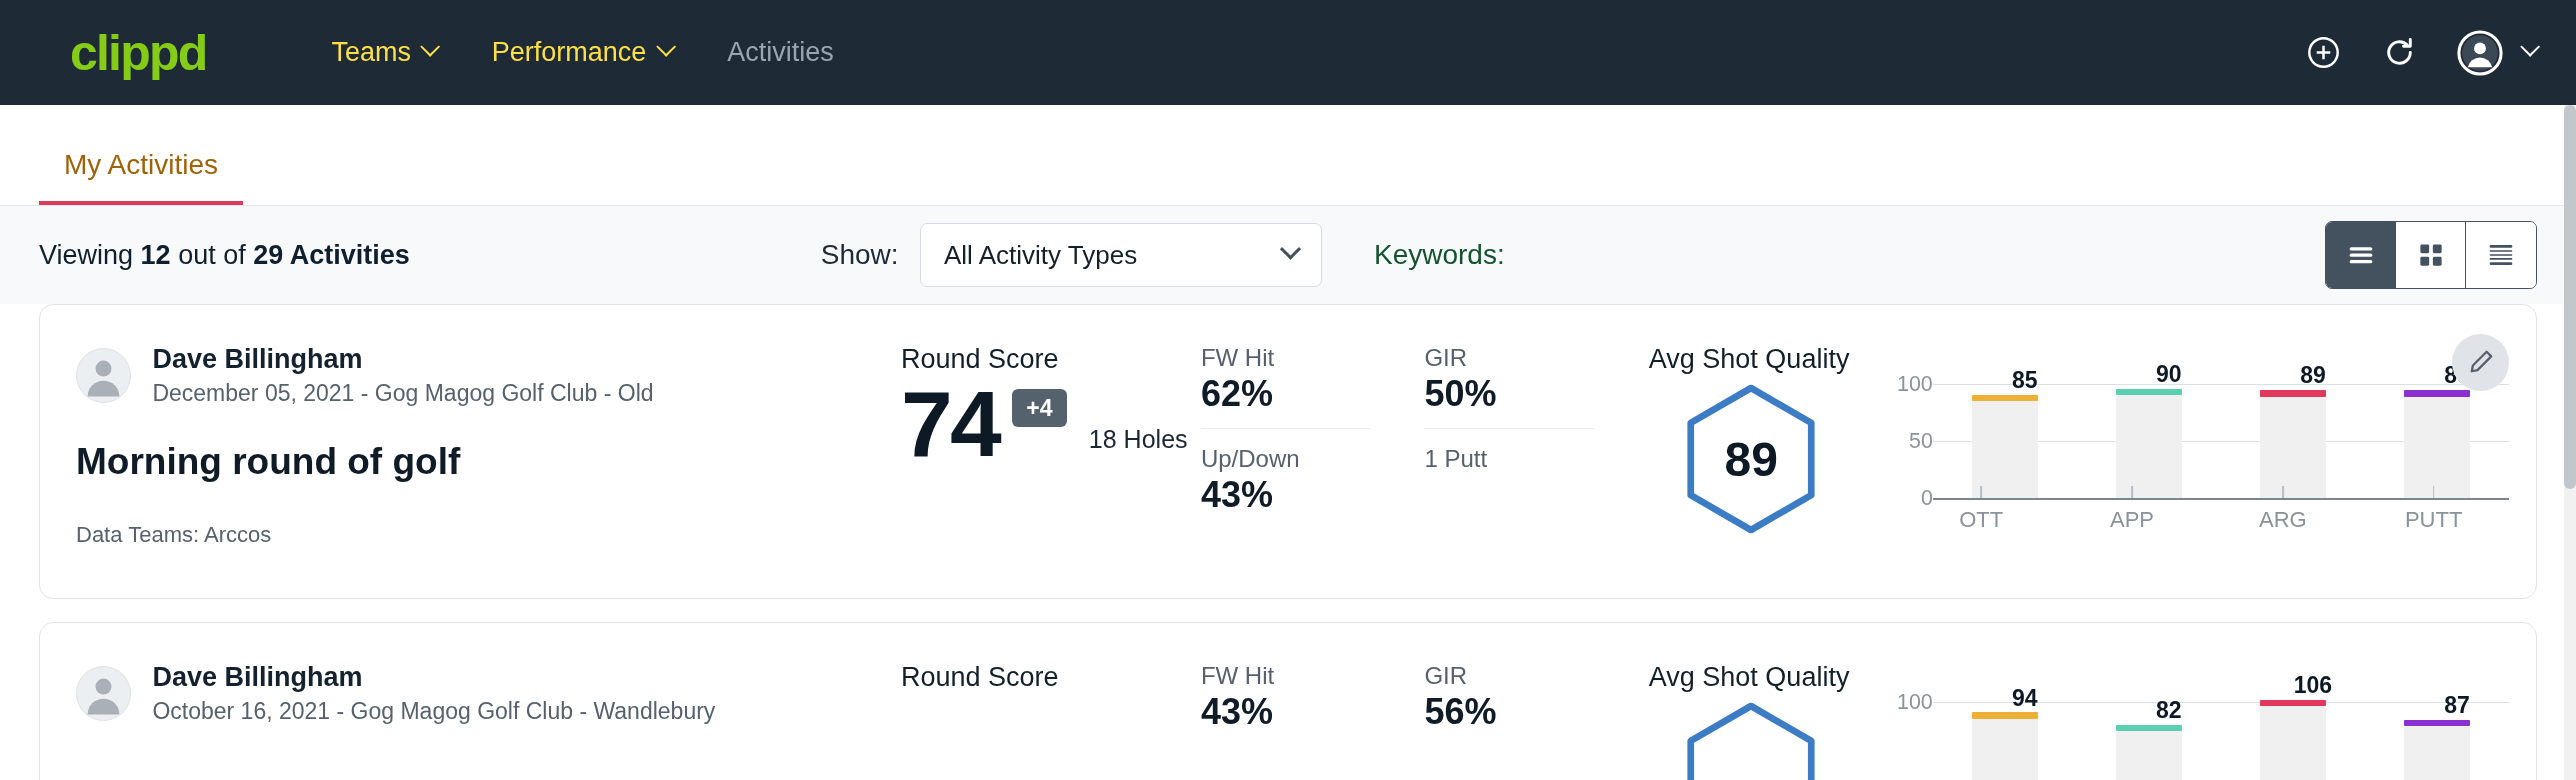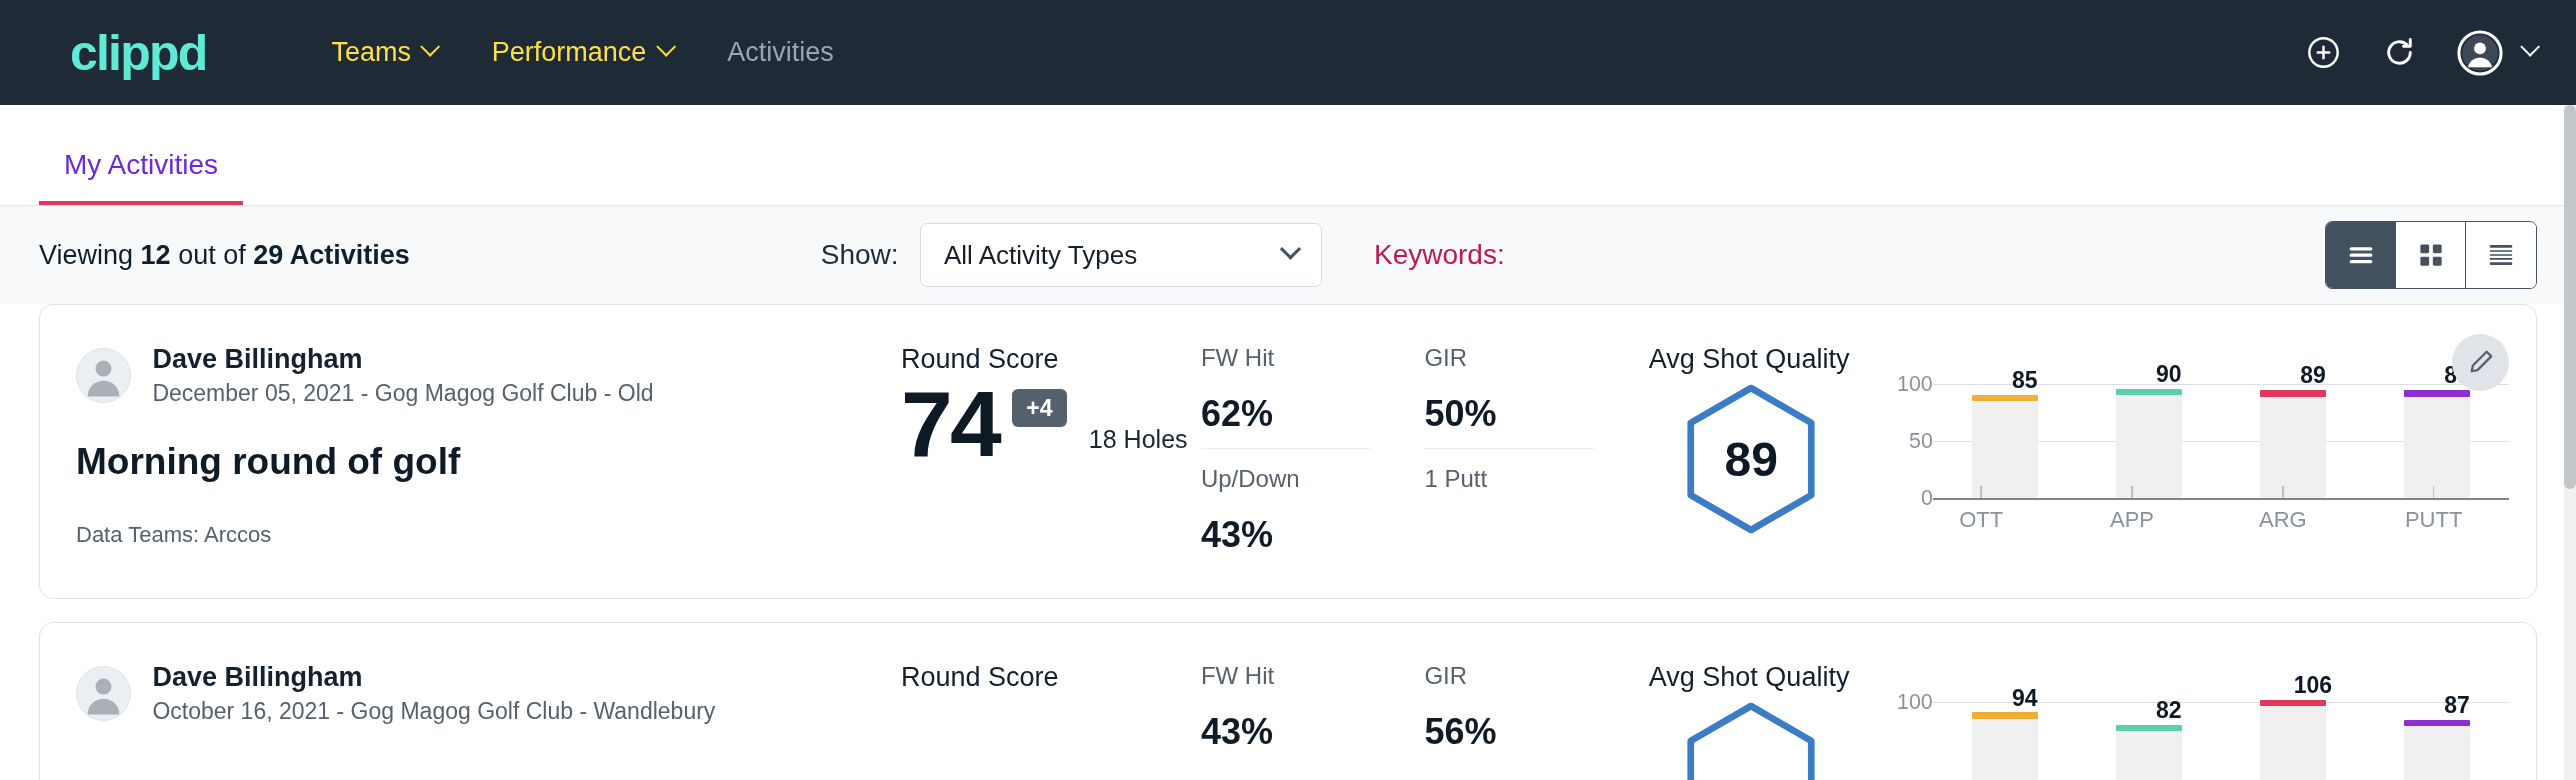--- a/index.html
+++ b/index.html
@@ -14,21 +14,21 @@
   .topnav {
     height: 105px;
     background: #1e2a36;
     display: flex;
     align-items: center;
     padding: 0 39px 0 70px;
   }
   .logo {
     font-size: 50px;
     font-weight: bold;
-    color: #5eead4;
+    color: #84cc16;
     letter-spacing: -1.8px;
     margin-right: 98px;
     line-height: 1;
   }
   .navlinks { display: flex; align-items: center; gap: 0; }
   .navlink {
     display: flex; align-items: center; gap: 12.5px;
     font-size: 27px;
     color: #fde047;
     padding: 0 27px;
@@ -56,21 +56,21 @@
     padding-left: 39px;
     border-bottom: 0.9px solid #e3e6ea;
   }
   .tab {
     font-size: 28px;
     color: #45525f;
     padding: 0 25px 19.6px 25px;
     border-bottom: 4.5px solid transparent;
     cursor: pointer;
   }
-  .tab.active { border-bottom-color: #e0395c; color: #6d28d9; }
+  .tab.active { border-bottom-color: #e0395c; color: #a16207; }
 
   
   .filterbar {
     height: 98px;
     background: #f7f9fb;
     display: flex;
     align-items: center;
     padding: 0 39px;
   }
   .viewing { font-size: 27px; color: #101f2e; white-space: nowrap; }
@@ -88,21 +88,21 @@
     cursor: pointer;
     position: relative;
   }
   .select .sel-chev {
     margin-left: auto;
     width: 15px; height: 15px;
     border-right: 3.6px solid #44525f;
     border-bottom: 3.6px solid #44525f;
     transform: rotate(45deg) translate(-4.5px,-4.5px);
   }
-  .kw-label { font-size: 28px; color: #be185d; margin: 0 19.6px 0 52px; white-space: nowrap; }
+  .kw-label { font-size: 28px; color: #14532d; margin: 0 19.6px 0 52px; white-space: nowrap; }
   .search {
     width: 616px; height: 66px;
     background: #fff;
     border: 0.9px solid #d6dbe1;
     border-radius: 7.1px;
     padding: 0 23px;
     font-size: 26px;
     color: #16202b;
     font-family: "Liberation Sans", sans-serif;
     outline: none;
@@ -164,21 +164,21 @@
     font-size: 23px; font-weight: bold;
     padding: 5.4px 14.3px; border-radius: 6.2px;
     align-self: flex-start; margin: 9px 0 0 7.1px;
   }
   .score-holes { font-size: 25px; color: #1b2733; margin: 0 0 14.3px 16px; }
 
   .col-stats { width: 420px; padding: 39px 0 27px 0; display: grid;
     grid-template-columns: 1fr 1fr; column-gap: 27px; align-content: start; }
   .stat { }
   .stat-l { font-size: 24px; color: #56616d; }
-  .stat-v { font-size: 36px; font-weight: bold; color: #0f1b27; margin-top: 21px; }
+  .stat-v { font-size: 36px; font-weight: bold; color: #0f1b27; margin-top: 1px; }
   .stat-hr { border: none; border-top: 0.9px solid #eaedf0; margin: 12.5px 27px 16px 0; }
 
   .col-quality { flex: 1; padding: 39px 27px 27px 27px; display: flex; flex-direction: column; }
   .hexrow { display: flex; align-items: flex-start; margin-top: 9px; }
   .hexbox { width: 205px; display: flex; justify-content: center; }
   .hex { position: relative; width: 136px; height: 150px; }
   .hexnum {
     position: absolute; inset: 0;
     display: flex; align-items: center; justify-content: center;
     font-size: 48px; font-weight: bold; color: #0d1925;

